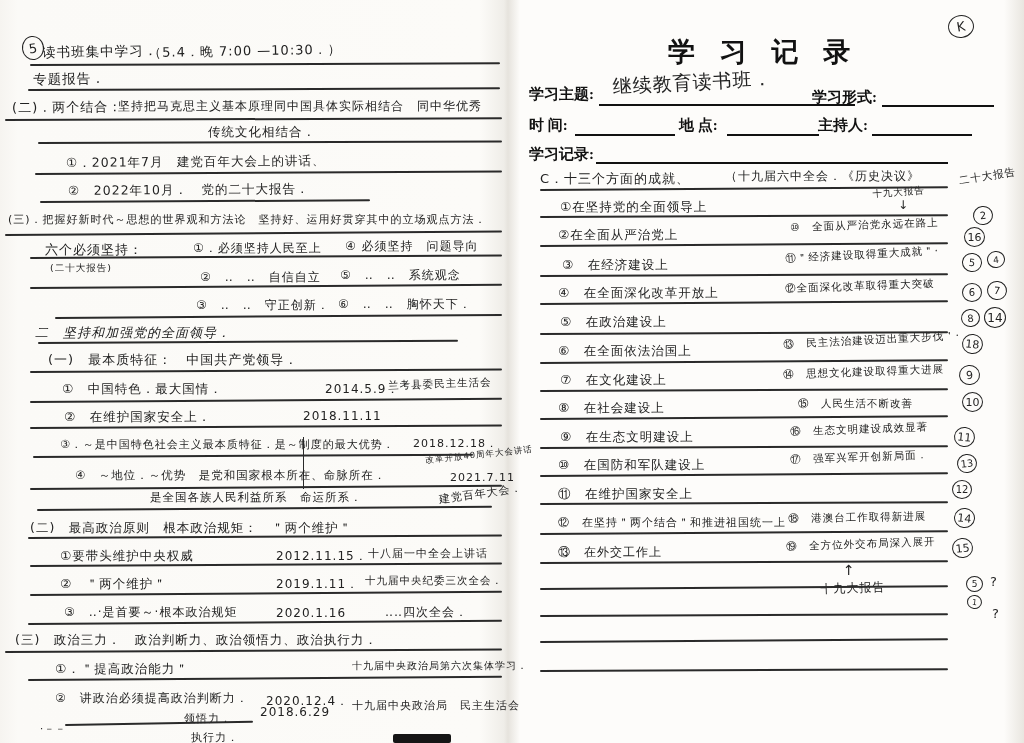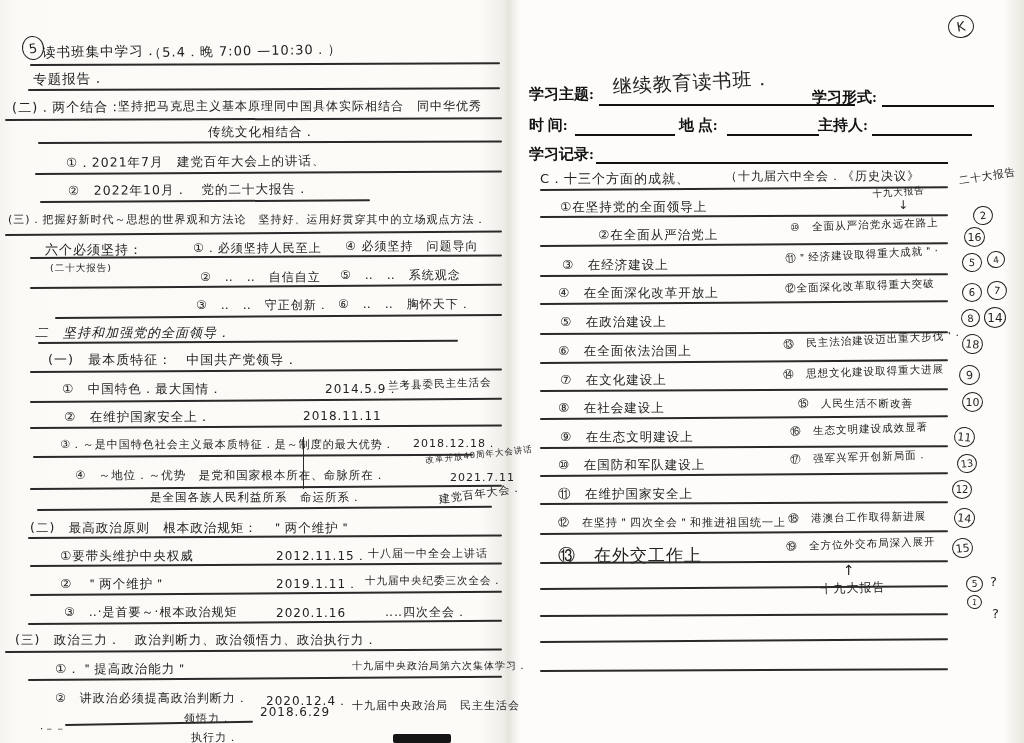--- a/index.html
+++ b/index.html
@@ -28,20 +28,21 @@
 
 <div id="scan">
 
   <div class="page-label" style="left:22px;top:36px;width:20px;height:22px;font-size:13px;transform:rotate(-8deg);">
       <span>5</span>
     </div>
   <div class="page-label" style="left:948px;top:15px;width:24px;height:21px;font-size:13px;transform:rotate(-10deg);">
       <span>K</span>
     </div>
 
+  <div id="title" class="printed" style="left:668px;top:34px;">学 习 记 录</div>
 
   <div class="printed" style="left:529px;top:85px;font-size:15px;">学习主题:</div>
   <div class="printed" style="left:812px;top:88px;font-size:15px;">学习形式:</div>
   <div class="printed" style="left:529px;top:116px;font-size:15px;">时 间:</div>
   <div class="printed" style="left:679px;top:116px;font-size:15px;">地 点:</div>
   <div class="printed" style="left:818px;top:116px;font-size:15px;">主持人:</div>
   <div class="printed" style="left:529px;top:145px;font-size:15px;">学习记录:</div>
 
   <div class="funder" style="left:599px;top:104px;width:256px;"></div>
   <div class="funder" style="left:882px;top:105px;width:112px;"></div>
@@ -111,41 +112,41 @@
       <span class="hw" style="left: 266px; top: 693px; font-size: 12px;">2020.12.4．</span>
       <span class="hw" style="left: 352px; top: 698px; font-size: 11px;">十九届中央政治局　民主生活会</span>
       <span class="hw" style="left: 184px; top: 711px; font-size: 11px;">领悟力．</span>
       <span class="hw" style="left: 191px; top: 730px; font-size: 11px;">执行力．</span>
       <span class="hw" style="left: 40px; top: 722px; font-size: 10px;">·－－</span>
       <span class="hw" style="left: 540px; top: 170px; font-size: 13px;">C．十三个方面的成就、</span>
       <span class="hw" style="left: 725px; top: 168px; font-size: 12px;">（十九届六中全会．《历史决议》</span>
       <span class="hw" style="left: 872px; top: 188px; font-size: 9.5px; transform: rotate(-4deg);">十九大报告</span>
       <span class="hw" style="left: 898px; top: 198px; font-size: 12px;">↓</span>
       <span class="hw" style="left: 560px; top: 199px; font-size: 12.5px;">①在坚持党的全面领导上</span>
-      <span class="hw" style="left: 558px; top: 227px; font-size: 12.5px; margin-left: 40px;">②在全面从严治党上</span>
+      <span class="hw" style="left: 558px; top: 227px; font-size: 12.5px;">②在全面从严治党上</span>
       <span class="hw" style="left: 790px; top: 221px; font-size: 10.5px; transform: rotate(-2deg);">⑩　全面从严治党永远在路上</span>
       <span class="hw" style="left: 562px; top: 257px; font-size: 12.5px;">③　在经济建设上</span>
       <span class="hw" style="left: 785px; top: 252px; font-size: 10.5px; transform: rotate(-3deg);">⑪＂经济建设取得重大成就＂·</span>
       <span class="hw" style="left: 558px; top: 285px; font-size: 12.5px;">④　在全面深化改革开放上</span>
       <span class="hw" style="left: 785px; top: 282px; font-size: 10.5px; transform: rotate(-2deg);">⑫全面深化改革取得重大突破</span>
       <span class="hw" style="left: 560px; top: 314px; font-size: 12.5px;">⑤　在政治建设上</span>
       <span class="hw" style="left: 558px; top: 343px; font-size: 12.5px;">⑥　在全面依法治国上</span>
       <span class="hw" style="left: 783px; top: 338px; font-size: 10.5px; transform: rotate(-3deg);">⑬　民主法治建设迈出重大步伐＇·</span>
       <span class="hw" style="left: 560px; top: 372px; font-size: 12.5px;">⑦　在文化建设上</span>
       <span class="hw" style="left: 783px; top: 368px; font-size: 10.5px; transform: rotate(-2deg);">⑭　思想文化建设取得重大进展</span>
       <span class="hw" style="left: 558px; top: 400px; font-size: 12.5px;">⑧　在社会建设上</span>
       <span class="hw" style="left: 798px; top: 397px; font-size: 10.5px;">⑮　人民生活不断改善</span>
       <span class="hw" style="left: 560px; top: 429px; font-size: 12.5px;">⑨　在生态文明建设上</span>
       <span class="hw" style="left: 790px; top: 425px; font-size: 10.5px; transform: rotate(-2deg);">⑯　生态文明建设成效显著</span>
       <span class="hw" style="left: 558px; top: 457px; font-size: 12.5px;">⑩　在国防和军队建设上</span>
       <span class="hw" style="left: 790px; top: 453px; font-size: 10.5px; transform: rotate(-2deg);">⑰　强军兴军开创新局面．</span>
       <span class="hw" style="left: 558px; top: 486px; font-size: 12.5px;">⑪　在维护国家安全上</span>
-      <span class="hw" style="left: 558px; top: 515px; font-size: 11px;">⑫　在坚持＂四次全会＂和推进祖国统一上</span>
+      <span class="hw" style="left: 558px; top: 515px; font-size: 11px;">⑫　在坚持＂两个结合＂和推进祖国统一上</span>
       <span class="hw" style="left: 788px; top: 512px; font-size: 10.5px; transform: rotate(-1deg);">⑱　港澳台工作取得新进展</span>
-      <span class="hw" style="left: 558px; top: 544px; font-size: 17px;">⑬　在外交工作上</span>
+      <span class="hw" style="left: 558px; top: 544px; font-size: 12px;">⑬　在外交工作上</span>
       <span class="hw" style="left: 786px; top: 540px; font-size: 10.5px; transform: rotate(-2deg);">⑲　全方位外交布局深入展开</span>
       <span class="hw" style="left: 843px; top: 562px; font-size: 14px;">↑</span>
       <span class="hw" style="left: 820px; top: 581px; font-size: 12px; transform: rotate(-2deg);">十九大报告</span>
       <div class="rule" style="left: 30px; top: 64px; width: 470px; transform: rotate(-0.2deg);"></div>
       <div class="rule" style="left: 28px; top: 89px; width: 472px; transform: rotate(-0.2deg);"></div>
       <div class="rule" style="left: 5px; top: 119px; width: 497px; transform: rotate(-0.2deg);"></div>
       <div class="rule" style="left: 38px; top: 142px; width: 464px; transform: rotate(-0.2deg);"></div>
       <div class="rule" style="left: 35px; top: 173px; width: 467px; transform: rotate(-0.3deg);"></div>
       <div class="rule" style="left: 40px; top: 201px; width: 330px; transform: rotate(-0.3deg);"></div>
       <div class="rule" style="left: 5px; top: 234px; width: 497px; transform: rotate(-0.4deg);"></div>

